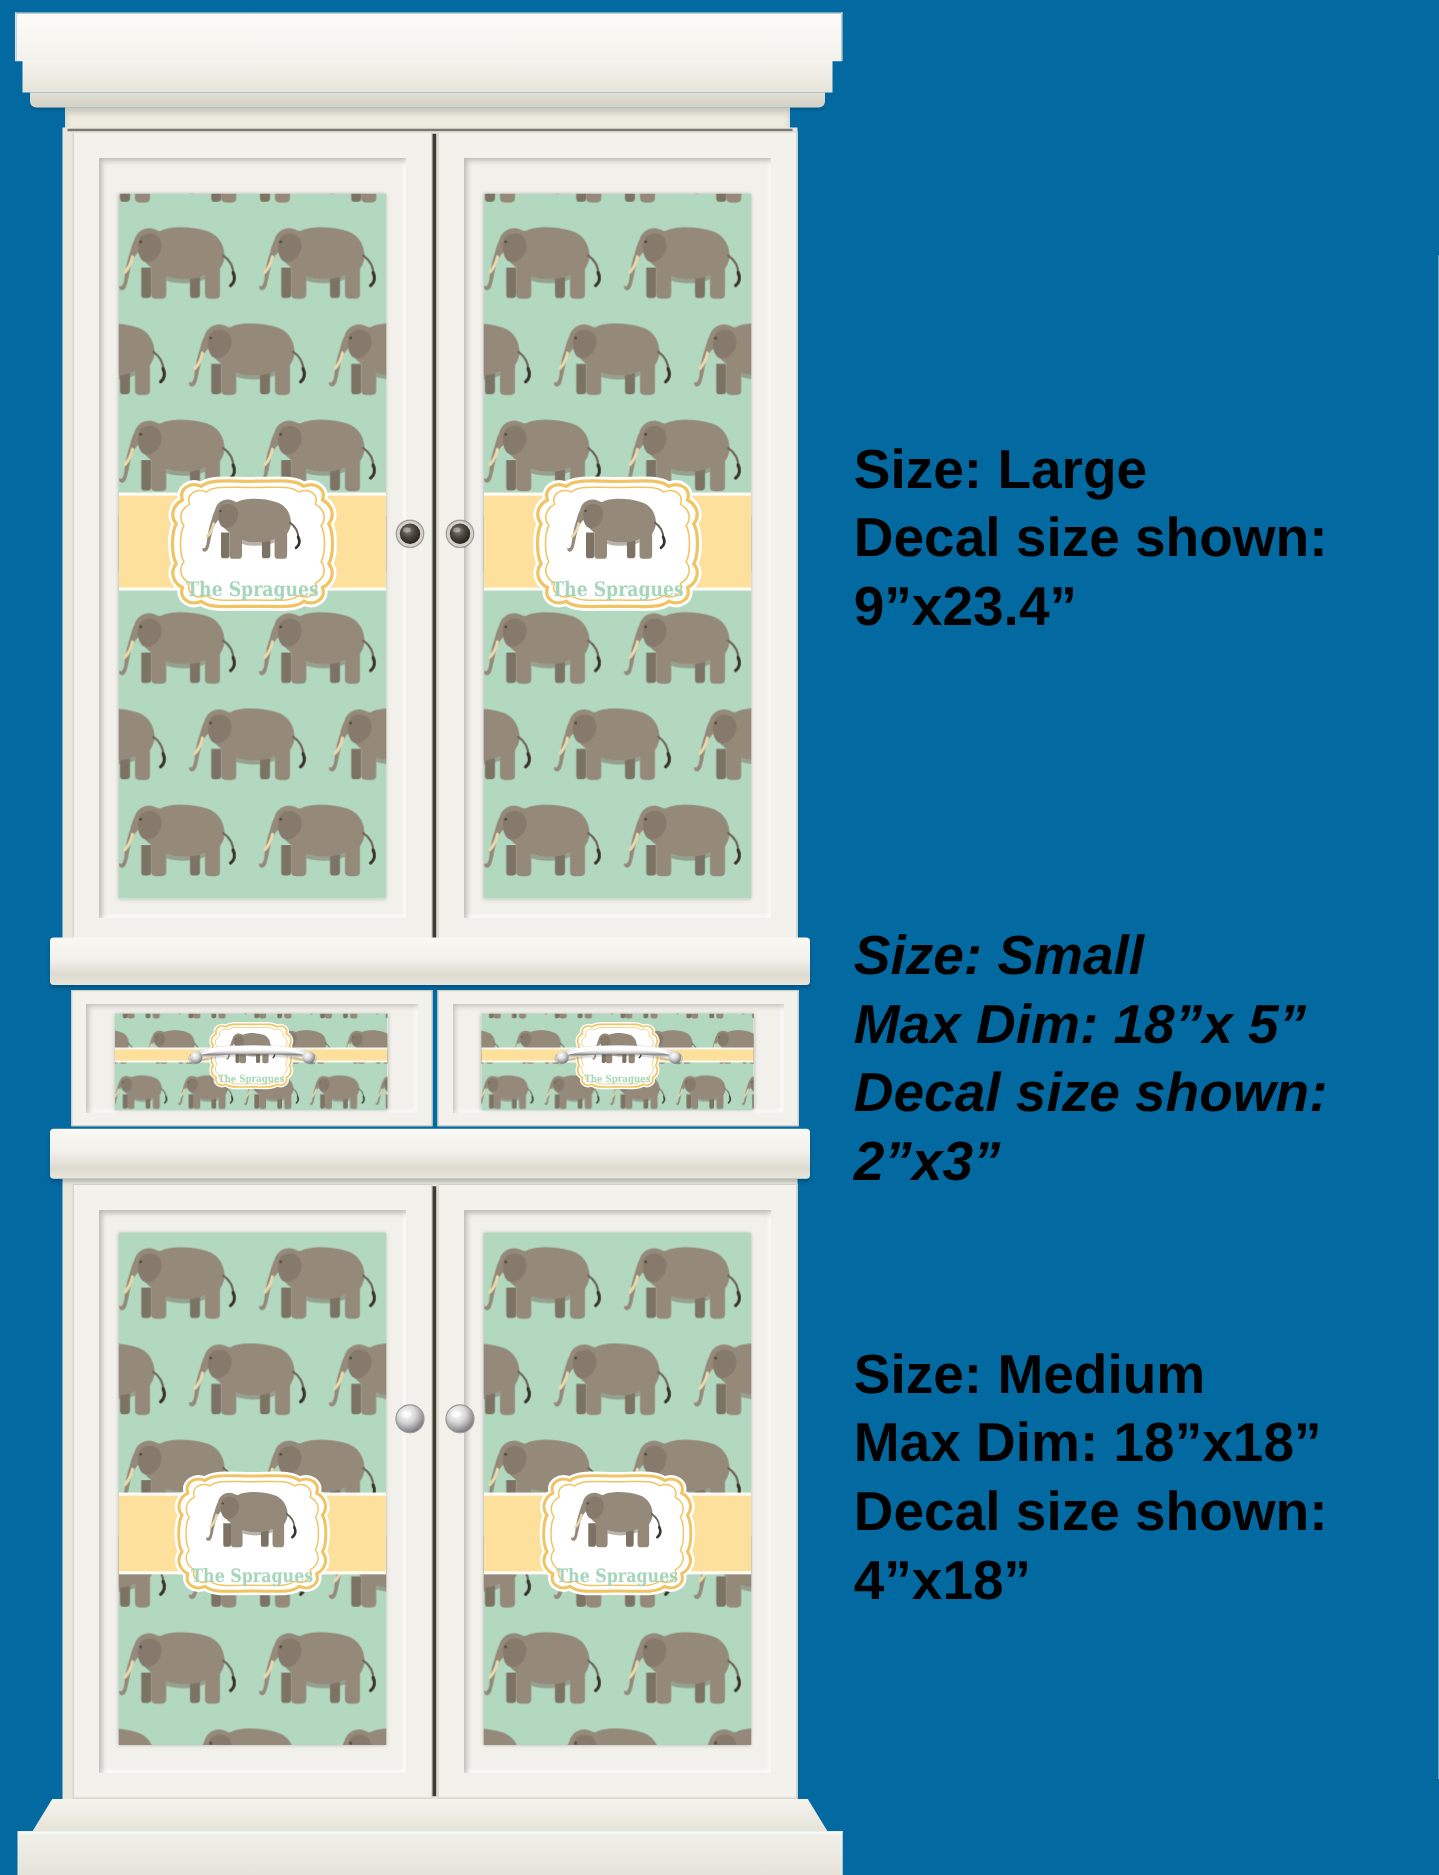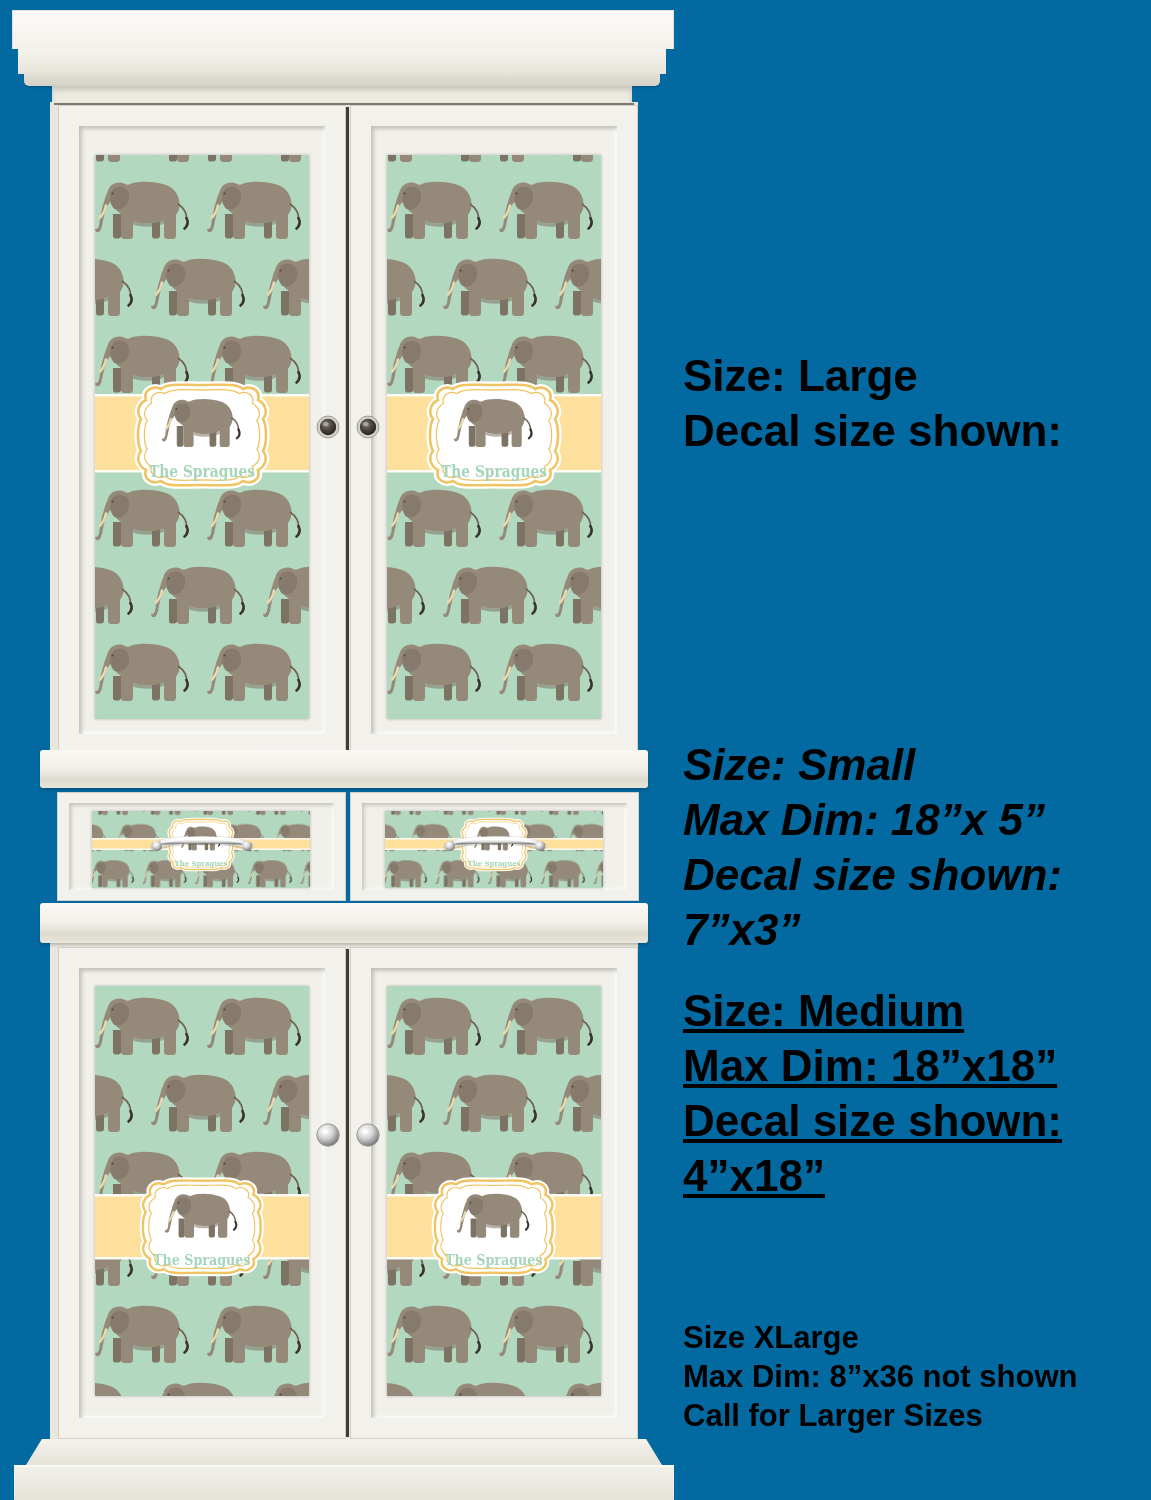--- a/index.html
+++ b/index.html
@@ -55,21 +55,21 @@
 
   .base-bevel{position:absolute;left:16px;top:1433px;width:636px;height:26px;
     background:linear-gradient(#f4f3ed,#e6e4d9);
     clip-path:polygon(2.5% 0,97.5% 0,100% 100%,0 100%);}
   .base-slab{position:absolute;left:4px;top:1459px;width:660px;height:37px;
     background:linear-gradient(#f1f0ea,#e5e3d8);box-shadow:inset 0 2px 2px rgba(255,255,255,.7);}
 
   
   .size-block{position:absolute;left:683px;color:#000;font-weight:bold;}
   .size-block .ln{font-size:44px;line-height:55px;white-space:nowrap;}
-  .b1{top:348px;} .b2{top:737px;font-style:italic;} .b3{top:983px;text-decoration:underline;} .b4{top:1318px;}
+  .b1{top:348px;} .b2{top:737px;font-style:italic;} .b3{top:1072px;} .b4{top:1318px;}
   .b4 .ln{font-size:31px;line-height:39px;}
 
   .badge-name{font-family:"DejaVu Serif",serif;font-weight:bold;font-size:16px;fill:#a5d6ba;}
 </style>
 </head>
 <body>
 
 <svg width="0" height="0" style="position:absolute" aria-hidden="true">
   <defs>
     <g id="eleph">
@@ -279,31 +279,27 @@
       <ellipse cx="9" cy="8.5" rx="4" ry="2.6" fill="#ffffff" opacity="0.55"></ellipse>
     </svg>
 
     <div class="base-bevel"></div>
     <div class="base-slab"></div>
   </div>
 
   <div class="size-block b1">
     <div class="ln">Size: Large</div>
     <div class="ln">Decal size shown:</div>
+    <div class="ln">9”x23.4”</div>
   </div>
   <div class="size-block b2">
     <div class="ln">Size: Small</div>
     <div class="ln">Max Dim: 18”x 5”</div>
     <div class="ln">Decal size shown:</div>
-    <div class="ln">7”x3”</div>
+    <div class="ln">2”x3”</div>
   </div>
   <div class="size-block b3">
     <div class="ln">Size: Medium</div>
     <div class="ln">Max Dim: 18”x18”</div>
     <div class="ln">Decal size shown:</div>
     <div class="ln">4”x18”</div>
   </div>
-  <div class="size-block b4">
-    <div class="ln">Size XLarge</div>
-    <div class="ln">Max Dim: 8”x36 not shown</div>
-    <div class="ln">Call for Larger Sizes</div>
-  </div>
 </div>
 
 </body></html>

